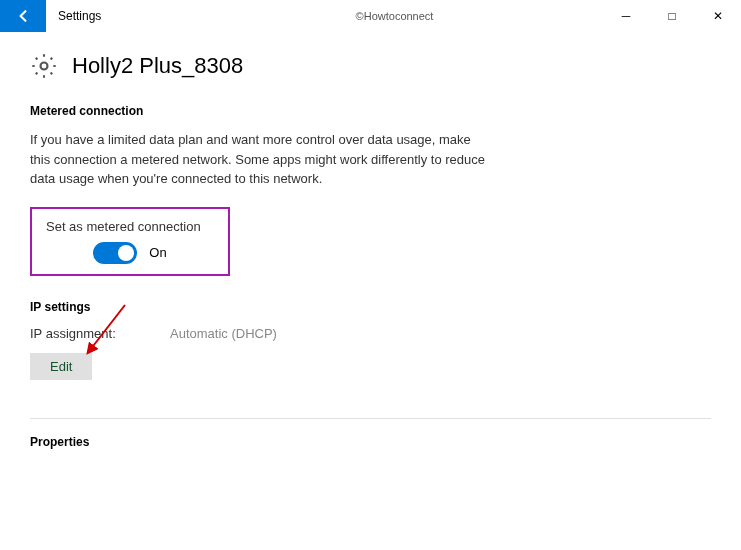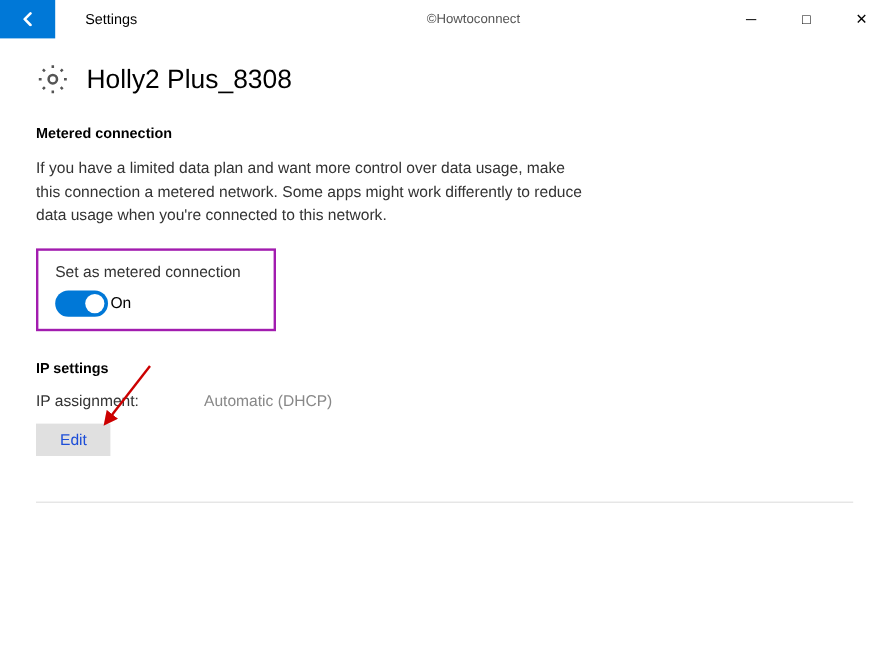--- a/index.html
+++ b/index.html
@@ -34,21 +34,21 @@
     }
     .titlebar-back svg {
       width: 12px;
       height: 12px;
       fill: white;
     }
     .titlebar-title {
       flex: 1;
       font-size: 12px;
       color: #000;
-      padding-left: 25px;
+      padding-left: 12px;
     }
     .titlebar-watermark {
       font-size: 11px;
       color: #555;
       position: absolute;
       left: 50%;
       transform: translateX(-50%);
       padding-left: 48px;
     }
     .titlebar-controls {
@@ -119,21 +119,22 @@
       min-width: 200px;
     }
     .metered-label {
       font-size: 13px;
       color: #333;
       margin-bottom: 8px;
     }
     .toggle-row {
       display: flex;
       align-items: center;
-      gap: 2px;
+      gap: 12px;
+      justify-content: center;
     }
 
     
     .toggle {
       width: 44px;
       height: 22px;
       background: #0078d7;
       border-radius: 11px;
       position: relative;
       cursor: pointer;
@@ -171,21 +172,21 @@
     .ip-value {
       font-size: 13px;
       color: #888;
     }
 
     .edit-btn {
       background: #e0e0e0;
       border: none;
       padding: 6px 20px;
       font-size: 13px;
-      color: #1d4ed8;
+      color: #14532d;
       cursor: pointer;
       margin-bottom: 20px;
     }
 
     
     .properties-section .section-title {
       margin-bottom: 0;
     }
 
     
@@ -251,14 +252,17 @@
     <div class="section-title">IP settings</div>
     <div class="ip-assignment-row">
       <span class="ip-label">IP assignment:</span>
       <span class="ip-value">Automatic (DHCP)</span>
     </div>
     <button class="edit-btn">Edit</button>
   </div>
 
   <hr class="divider">
 
+  <div class="properties-section">
+    <div class="section-title">Properties</div>
+  </div>
 
 </div>
 
 </body></html>

